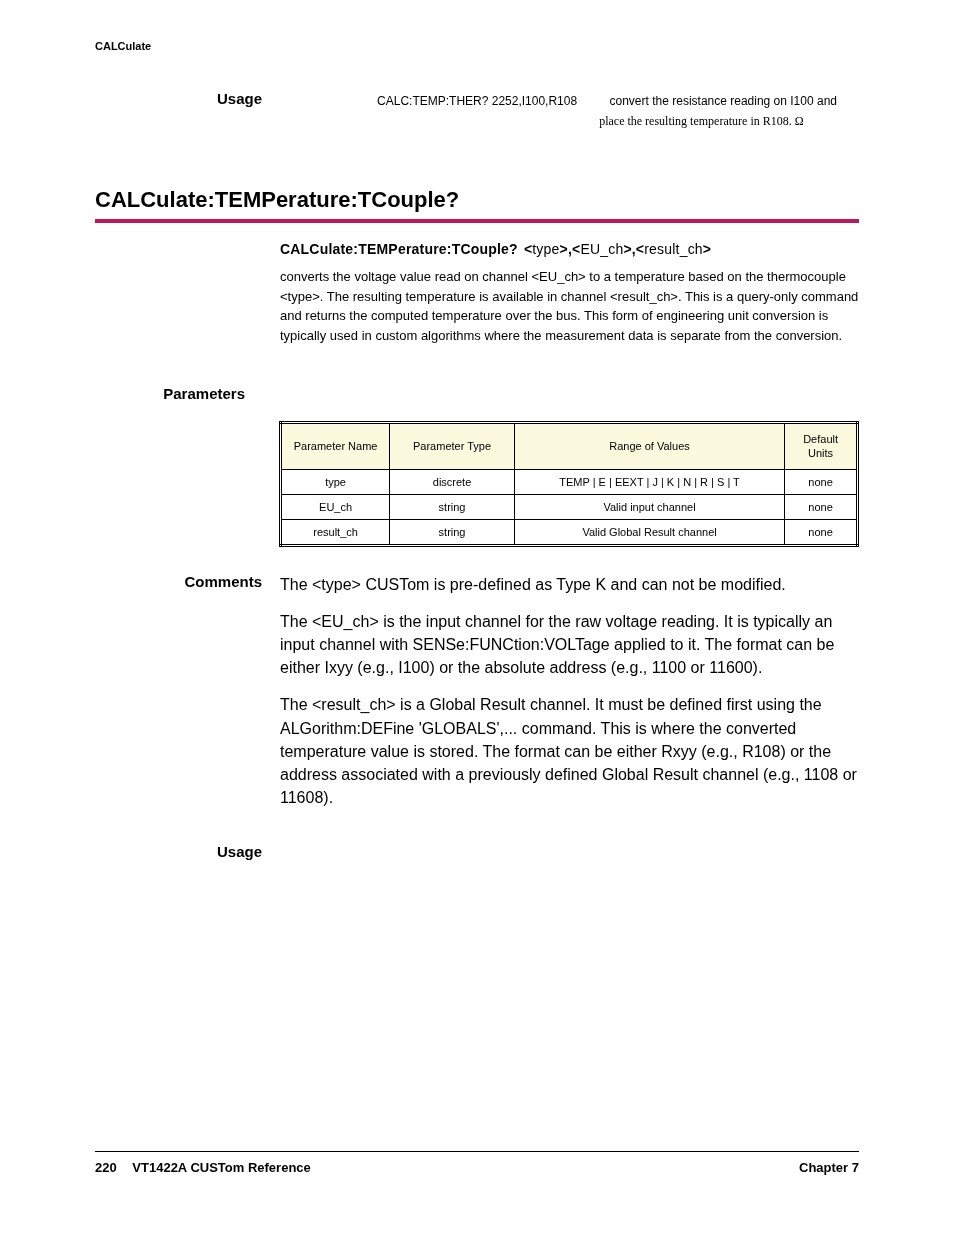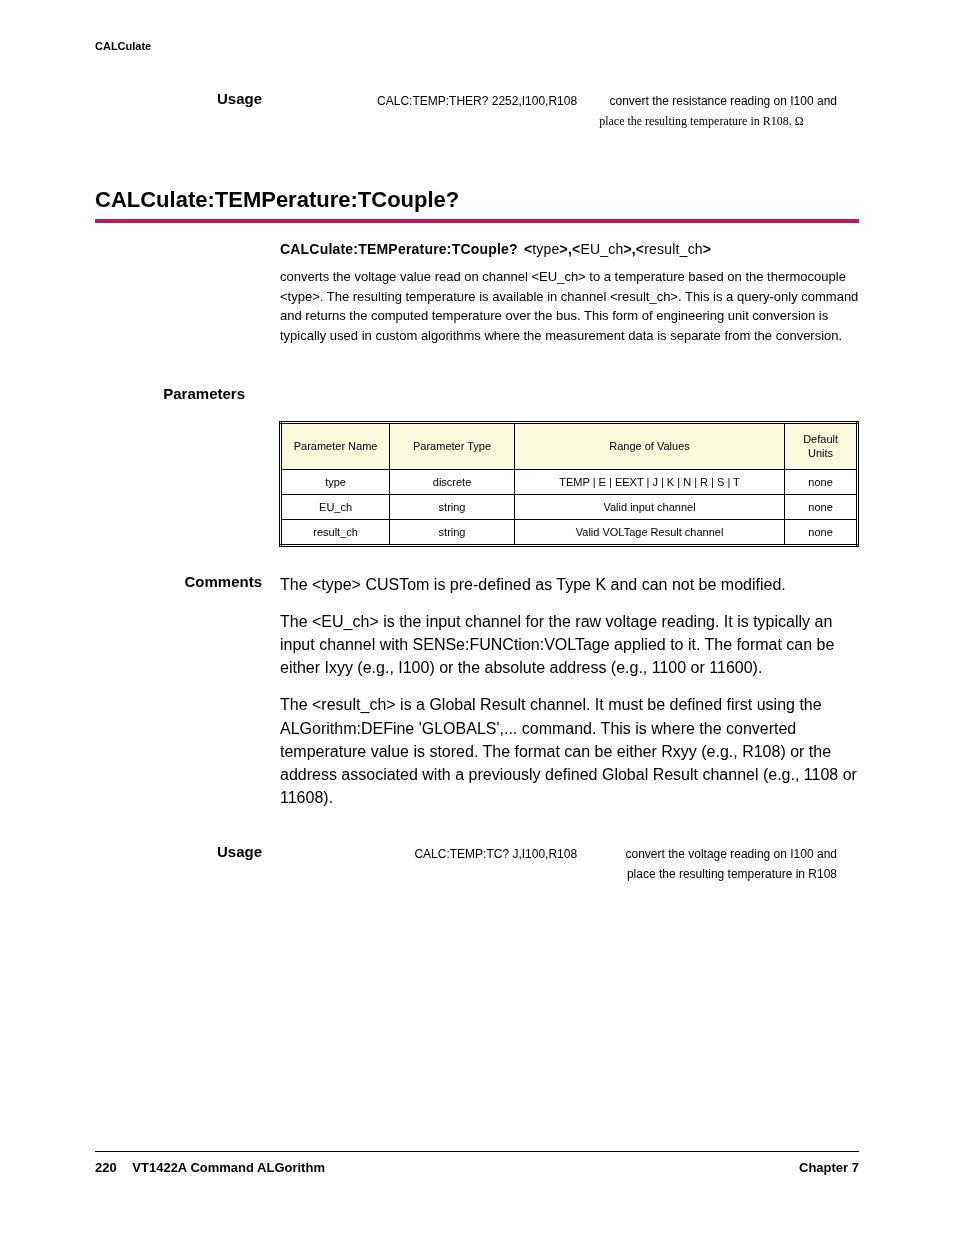--- a/index.html
+++ b/index.html
@@ -177,59 +177,45 @@
           </tr>
           <tr>
             <td>EU_ch</td>
             <td>string</td>
             <td>Valid input channel</td>
             <td>none</td>
           </tr>
           <tr>
             <td>result_ch</td>
             <td>string</td>
-            <td>Valid VOLTage Result channel</td>
+            <td>Valid Global Result channel</td>
             <td>none</td>
           </tr>
         </tbody>
       </table>
     </div>
   </div>
 
   <div class="sect" style="margin-top:26px; align-items:flex-start;">
     <div class="left-col-label">Comments</div>
     <div class="body-col comments-block">
       <p>The &lt;type&gt; CUSTom is pre-defined as Type K and can not be modified.</p>
       <p>The &lt;EU_ch&gt; is the input channel for the raw voltage reading. It is typically an input channel with SENSe:FUNCtion:VOLTage applied to it. The format can be either Ixyy (e.g., I100) or the absolute address (e.g., 1100 or 11600).</p>
       <p>The &lt;result_ch&gt; is a Global Result channel. It must be defined first using the ALGorithm:DEFine 'GLOBALS',... command. This is where the converted temperature value is stored. The format can be either Rxyy (e.g., R108) or the address associated with a previously defined Global Result channel (e.g., 1108 or 11608).</p>
     </div>
   </div>
 
   <div class="sect" style="margin-top:20px;">
     <div class="left-col-label">Usage</div>
-    <div class="body-col usage-example">
-      <table style="width:100%;">
-        <tbody>
-            <tr>
-          <td style="width:55%;">CALC:TEMP:TC? J,I100,R108</td>
-          <td>convert the voltage reading on I100 and</td>
-        </tr>
-        <tr>
-          <td></td>
-          <td>place the resulting temperature in R108</td>
-        </tr>
-      </tbody>
-        </table>
-    </div>
   </div>
 
 </div>
 
 <div class="footer">
   <div class="footer-rule"></div>
   <div class="footer-row">
     <div>
       <span class="pnum">220</span>
-      <span class="title">VT1422A Command ALGorithm</span>
+      <span class="title">VT1422A CUSTom Reference</span>
     </div>
     <div class="chap">Chapter 7</div>
   </div>
 </div>
 
 </body></html>

